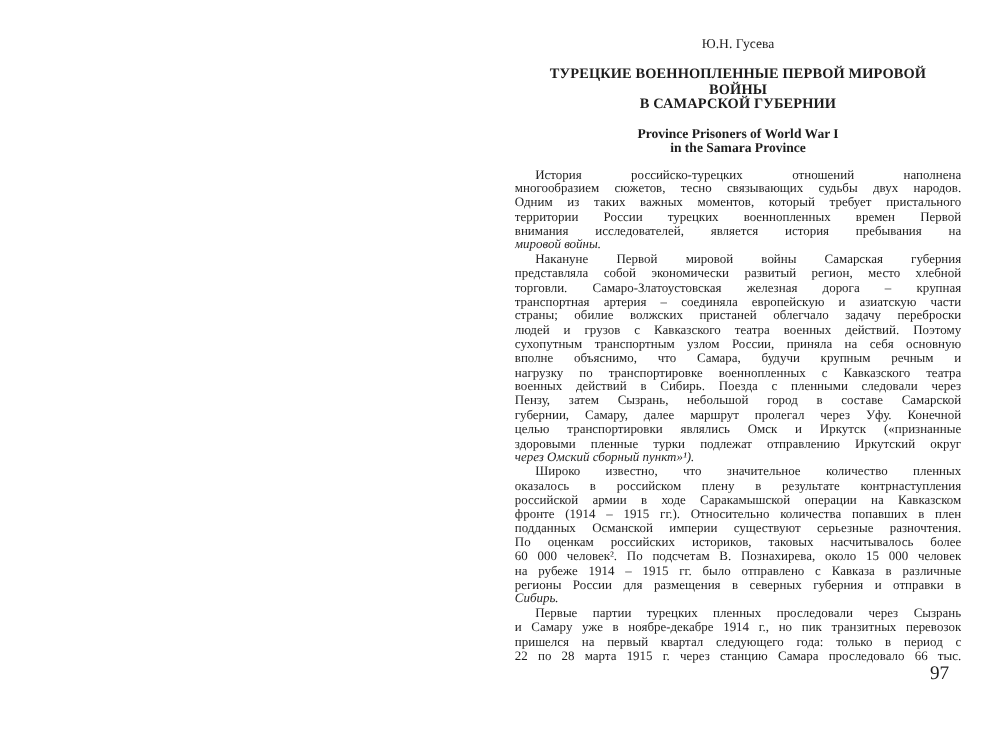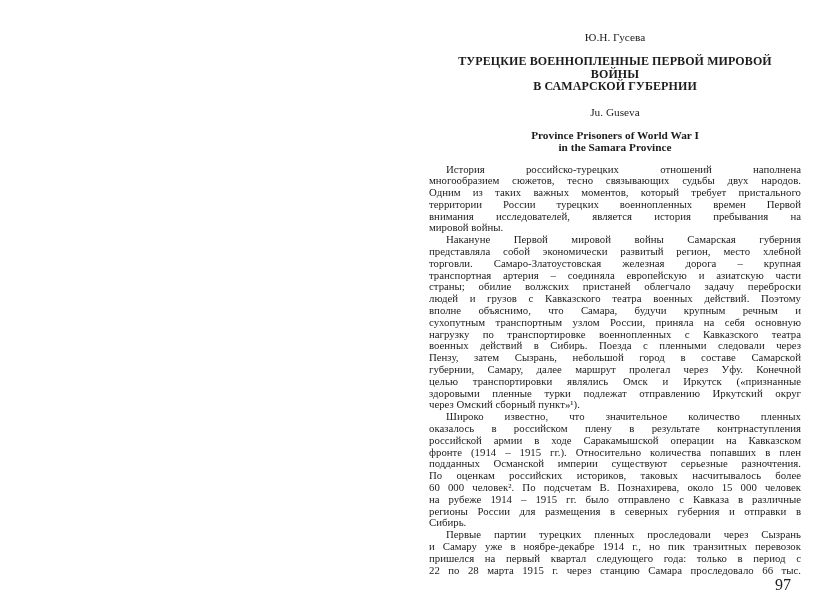--- a/index.html
+++ b/index.html
@@ -52,21 +52,21 @@
   .para { margin: 0; }
   .bline {
     font-size: 10.8px;
     line-height: 11.8px;
     height: 11.8px;
     overflow: hidden;
     text-align: justify;
     text-align-last: justify;
   }
   .bline.first { padding-left: 17px; }
-  .bline.lastleft { text-align-last: left; }
+  .bline.lastleft { text-align-last: left; font-style: italic; }
   .page-number {
     text-align: right;
     padding-right: 10px;
     font-size: 16px;
     line-height: 12px;
     margin-top: 3px;
   }
 </style>
 </head>
 <body>
@@ -75,21 +75,20 @@
   <div class="text-column">
 
     <div class="author-ru">Ю.Н. Гусева</div>
 
     <div class="title-ru">
         <div>ТУРЕЦКИЕ ВОЕННОПЛЕННЫЕ ПЕРВОЙ МИРОВОЙ</div>
         <div>ВОЙНЫ</div>
         <div>В САМАРСКОЙ ГУБЕРНИИ</div>
       </div>
 
-    <div class="author-en">Ju. Guseva</div>
 
     <div class="title-en">
         <div>Province Prisoners of World War I</div>
         <div>in the Samara Province</div>
       </div>
 
     <div id="article-body">
         <div class="para">
           <div class="bline first">История российско-турецких отношений наполнена</div>
           <div class="bline">многообразием сюжетов, тесно связывающих судьбы двух народов.</div>
@@ -98,22 +97,22 @@
           <div class="bline">внимания исследователей, является история пребывания на</div>
           <div class="bline lastleft">мировой войны.</div>
         </div>
         <div class="para">
           <div class="bline first">Накануне Первой мировой войны Самарская губерния</div>
           <div class="bline">представляла собой экономически развитый регион, место хлебной</div>
           <div class="bline">торговли. Самаро-Златоустовская железная дорога – крупная</div>
           <div class="bline">транспортная артерия – соединяла европейскую и азиатскую части</div>
           <div class="bline">страны; обилие волжских пристаней облегчало задачу переброски</div>
           <div class="bline">людей и грузов с Кавказского театра военных действий. Поэтому</div>
+          <div class="bline">сухопутным транспортным узлом России, приняла на себя основную</div>
           <div class="bline">вполне объяснимо, что Самара, будучи крупным речным и</div>
-          <div class="bline">сухопутным транспортным узлом России, приняла на себя основную</div>
           <div class="bline">нагрузку по транспортировке военнопленных с Кавказского театра</div>
           <div class="bline">военных действий в Сибирь. Поезда с пленными следовали через</div>
           <div class="bline">Пензу, затем Сызрань, небольшой город в составе Самарской</div>
           <div class="bline">губернии, Самару, далее маршрут пролегал через Уфу. Конечной</div>
           <div class="bline">целью транспортировки являлись Омск и Иркутск («признанные</div>
           <div class="bline">здоровыми пленные турки подлежат отправлению Иркутский округ</div>
           <div class="bline lastleft">через Омский сборный пункт»¹).</div>
         </div>
         <div class="para">
           <div class="bline first">Широко известно, что значительное количество пленных</div>

